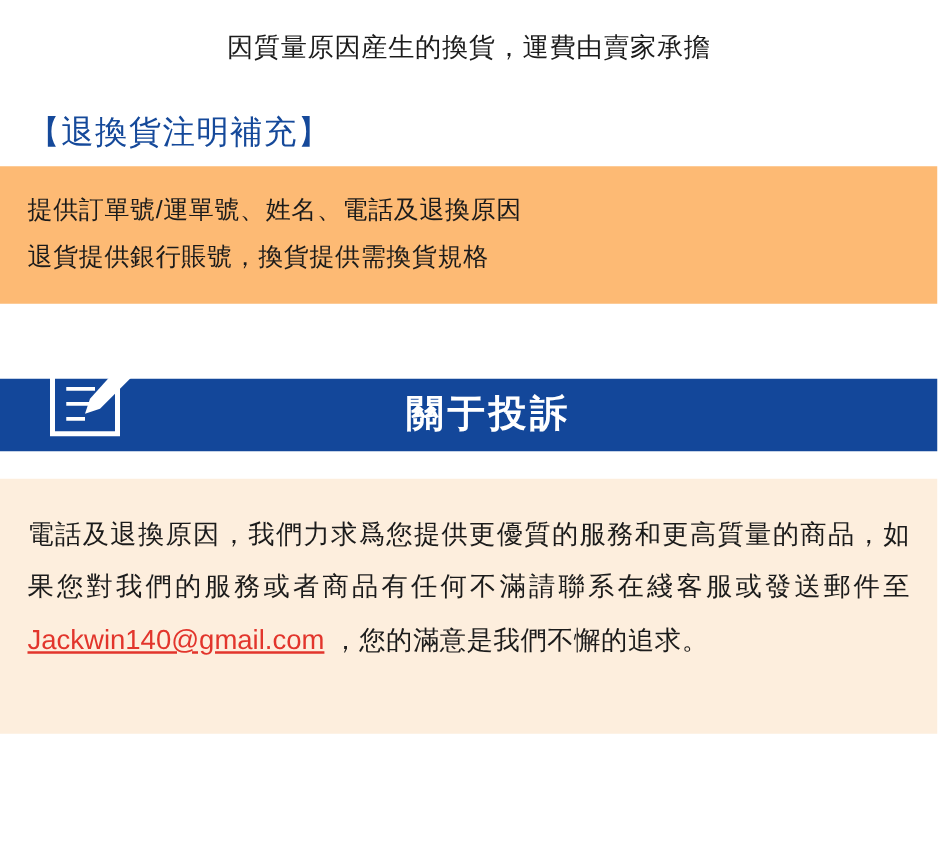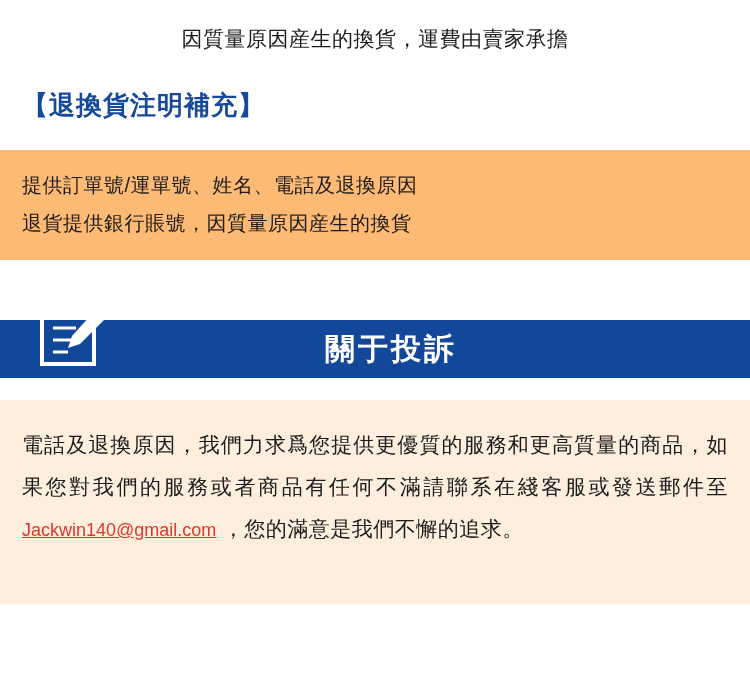--- a/index.html
+++ b/index.html
@@ -28,23 +28,23 @@
     font-size: 21px;
     line-height: 46px;
     color: #1b1b1b;
     text-align: center;
     letter-spacing: 0.5px;
     white-space: nowrap;
   }
 
   
   .bracket-heading {
-    margin: 26px 0 27px 22px;
+    margin: 26px 0 10px 22px;
     font-size: 26px;
-    font-weight: bold;
+    font-weight: normal;
     color: #15499a;
     letter-spacing: 1px;
   }
 
   
   .cream-block {
     background: #fdba74;
     padding: 16px 0 18px 0;
   }
   .cream-line {
@@ -102,38 +102,38 @@
   .para {
     font-size: 21px;
     line-height: 42px;
     color: #1b1b1b;
     letter-spacing: 0.5px;
     text-align: justify;
   }
   .email {
     color: #e2352c;
     text-decoration: underline;
-    font-size: 18px;
+    font-size: 22px;
     letter-spacing: 0;
   }
 </style>
 </head>
 <body>
 
 <div class="page">
 
   <div class="top-lines">
     <div class="top-line">因質量原因産生的換貨，運費由賣家承擔</div>
   </div>
 
   <div class="bracket-heading">【退換貨注明補充】</div>
 
   <div class="cream-block">
     <div class="cream-line">提供訂單號/運單號、姓名、電話及退換原因</div>
-    <div class="cream-line">退貨提供銀行賬號，因質量原因産生的換貨</div>
+    <div class="cream-line">退貨提供銀行賬號，換貨提供需換貨規格</div>
   </div>
 
   <div class="banner-wrap">
     <div class="banner"></div>
     <div class="banner-title">關于投訴</div>
     <div class="pencil-badge">
       <svg viewBox="0 0 84 84" width="84" height="84" xmlns="http://www.w3.org/2000/svg">
         <rect x="6" y="20" width="52" height="52" fill="none" stroke="#ffffff" stroke-width="4"></rect>
         <line x1="17" y1="36" x2="40" y2="36" stroke="#ffffff" stroke-width="3"></line>
         <line x1="17" y1="48" x2="40" y2="48" stroke="#ffffff" stroke-width="3"></line>

